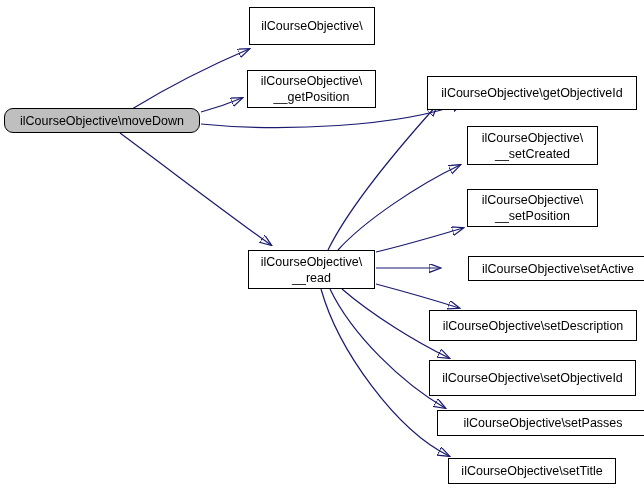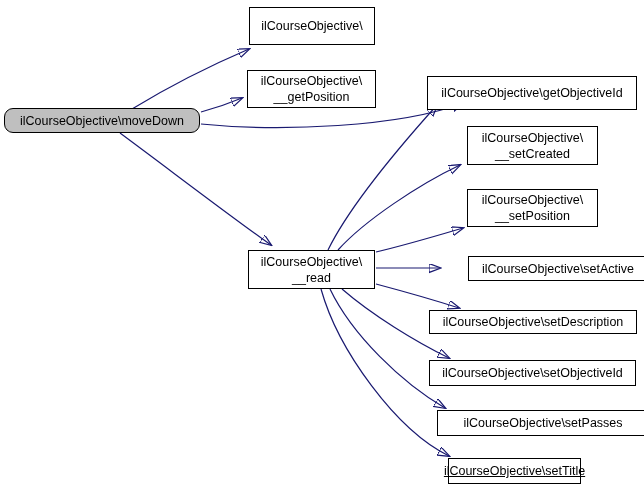--- a/index.html
+++ b/index.html
@@ -106,33 +106,33 @@
   <div class="node" style="left:467px; top:189px; width:131px; height:38px;">
     <span>ilCourseObjective\</span>
     <span>__setPosition</span>
   </div>
 
   <div class="node" style="left:444px; top:256px; width:180px; height:25px;margin-left:24px;">
     <span>ilCourseObjective\setActive</span>
     <span></span>
   </div>
 
-  <div class="node" style="left:429px; top:310px; width:208px; height:24px;">
+  <div class="node" style="left:429px; top:310px; width:208px; height:31px;">
     <span>ilCourseObjective\setDescription</span>
     <span></span>
   </div>
 
-  <div class="node" style="left:429px; top:360px; width:207px; height:26px;">
+  <div class="node" style="left:429px; top:360px; width:207px; height:36px;">
     <span>ilCourseObjective\setObjectiveId</span>
     <span></span>
   </div>
 
   <div class="node" style="left:437px; top:410px; width:212px; height:26px;">
     <span>ilCourseObjective\setPasses</span>
     <span></span>
   </div>
 
-  <div class="node" style="left:448px; top:458px; width:133px; height:26px;text-decoration:underline;">
+  <div class="node" style="left:448px; top:458px; width:168px; height:26px;">
     <span>ilCourseObjective\setTitle</span>
     <span></span>
   </div>
 
 </div>
 
 </body></html>

